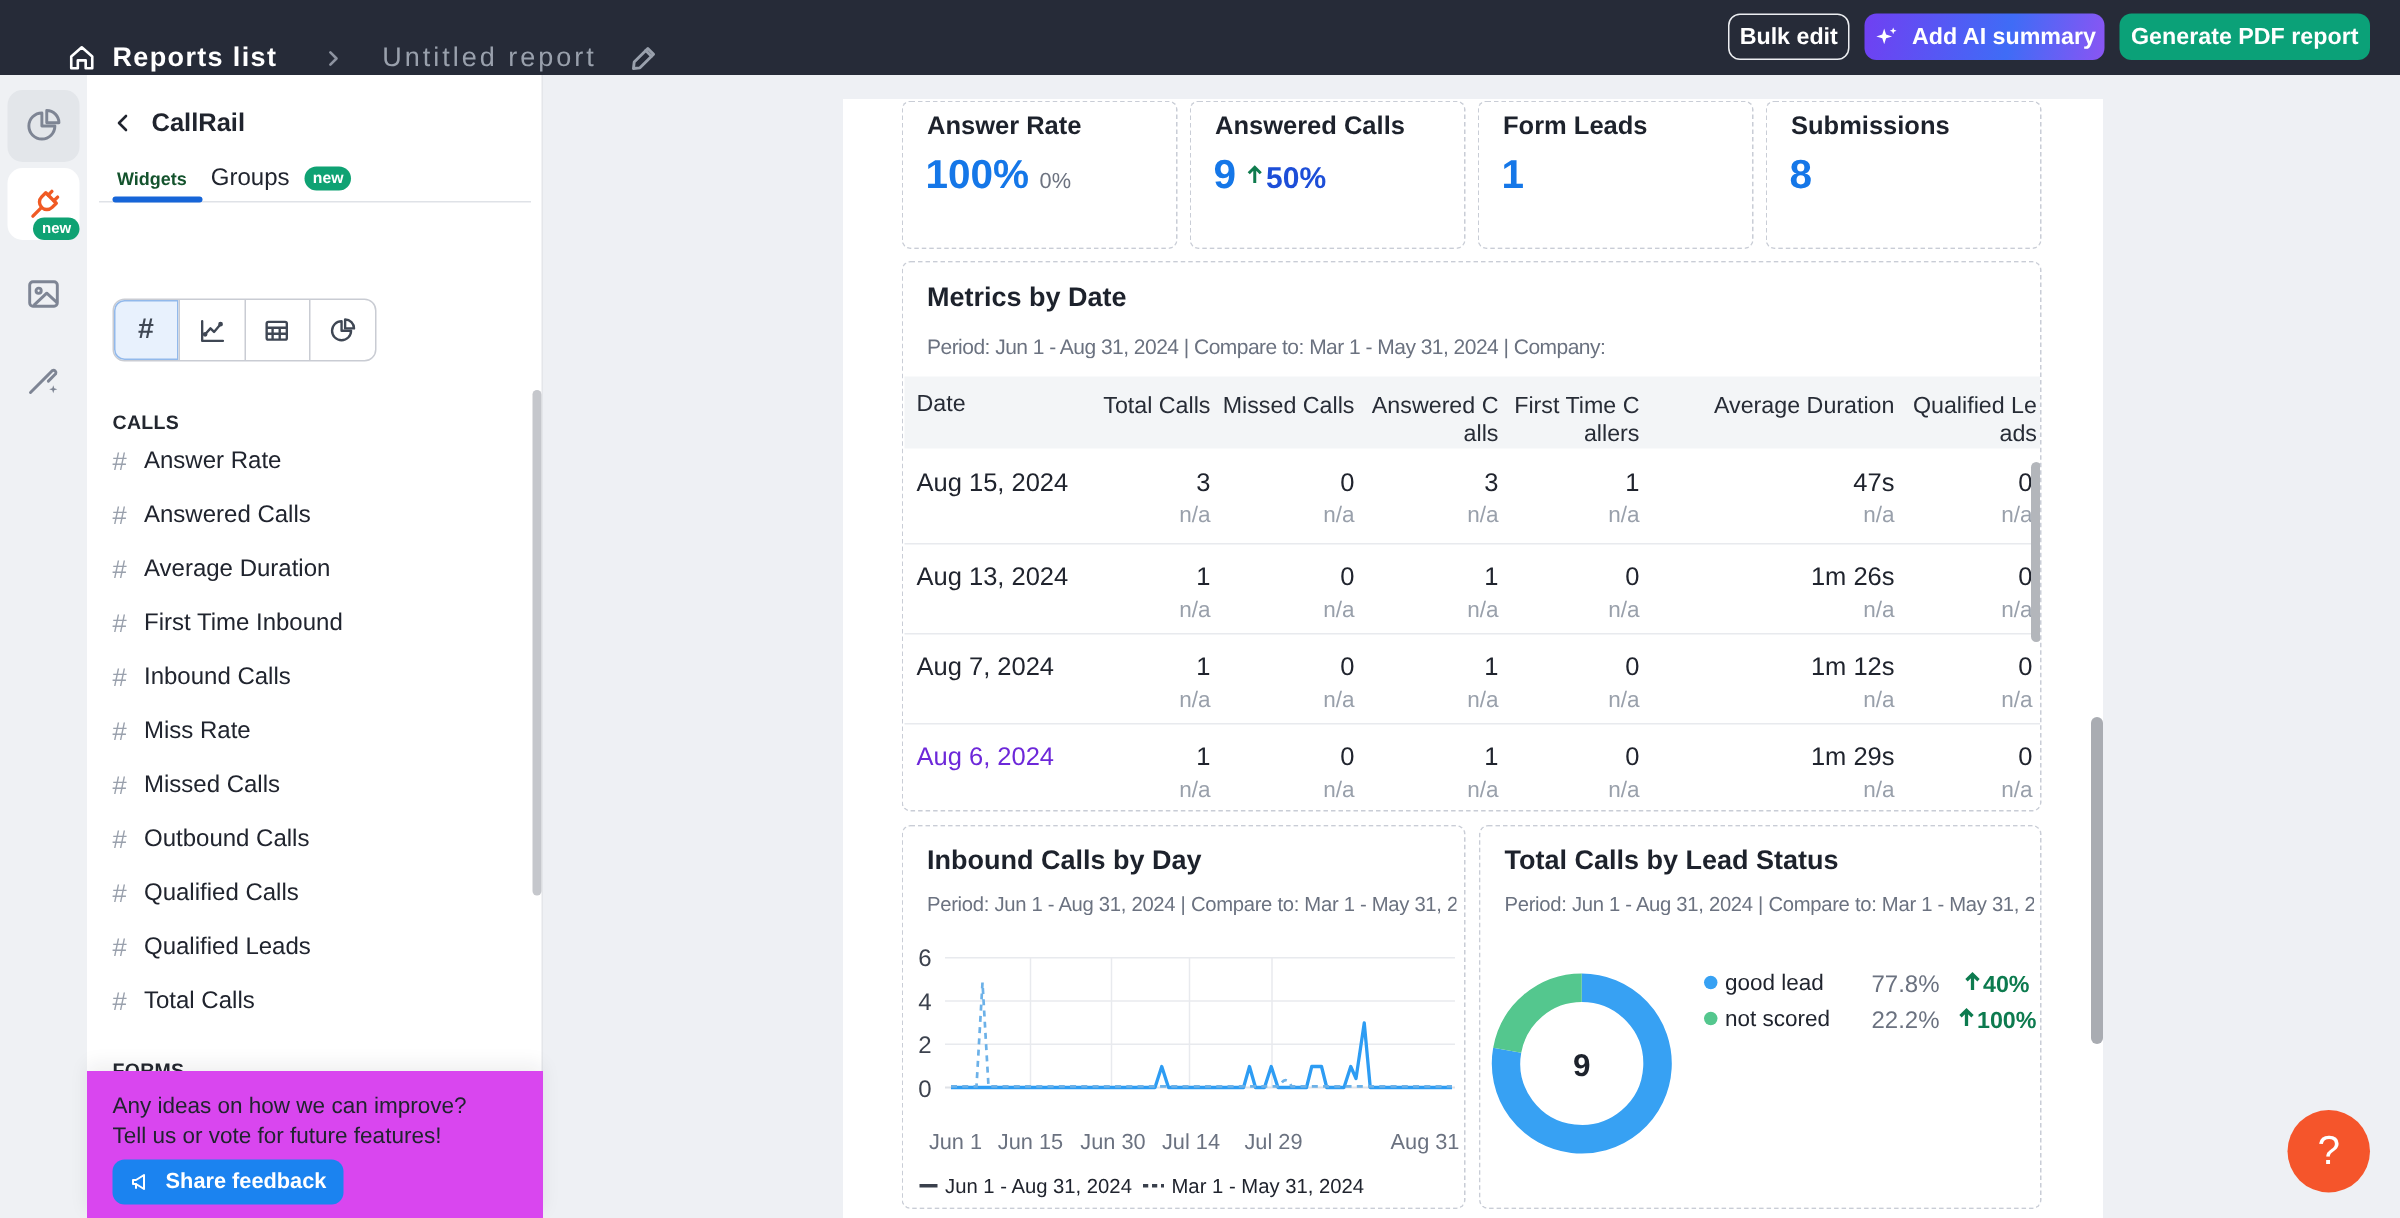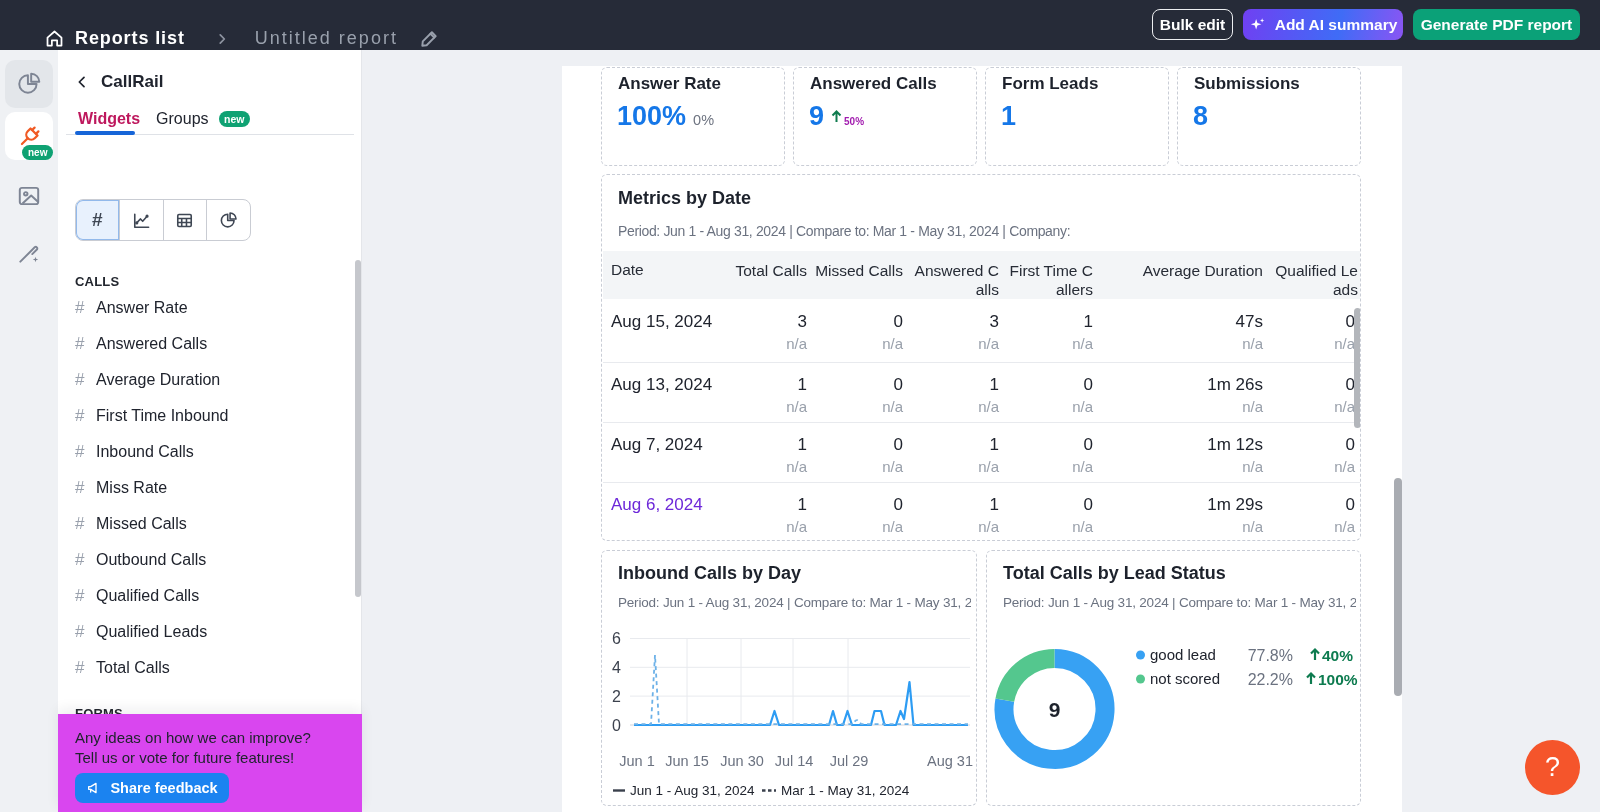--- a/index.html
+++ b/index.html
@@ -90,21 +90,21 @@
 <div id="panel">
 
   <div style="position:absolute; left:16px; top:22px; display:flex; align-items:center;">
     <svg width="16" height="16" viewBox="0 0 24 24" fill="none" stroke="#20242e" stroke-width="2.6" stroke-linecap="round" stroke-linejoin="round">
         <path d="M15 5 L8 12 L15 19"></path>
       </svg>
     <span style="font-size:17px; font-weight:700; color:#20242e; margin-left:11px;">CallRail</span>
   </div>
 
   <div style="position:absolute; left:20px; top:60px; display:flex; align-items:center;">
-    <span style="font-size:16px; font-weight:700; color:#be185d;">Widgets</span>
+    <span style="font-size:12px; font-weight:700; color:#14532d;">Widgets</span>
     <span style="font-size:16px; font-weight:500; color:#20242e; margin-left:16px;">Groups</span>
     <div style="background:#0fa273; color:#fff; font-size:10.5px; font-weight:700; padding:2px 5.5px; border-radius:9px; margin-left:10px;">new</div>
   </div>
   <div style="position:absolute; left:8px; top:83.5px; width:288px; height:1px; background:#dfe2e7;"></div>
   <div style="position:absolute; left:17px; top:81px; width:60px; height:4px; border-radius:2px; background:#1665d8;"></div>
 
 
   <div style="position:absolute; left:17px; top:149px; width:176px; height:42px; border:1px solid #c9ccd3; border-radius:8px; display:flex; background:#fff;">
     <div style="flex:1; border-radius:7px 0 0 7px; background:#e8f1fd; box-shadow:inset 0 0 0 1px #92b9eb; display:flex; align-items:center; justify-content:center; font-size:19px; font-weight:700; color:#3f4754;">#</div>
     <div style="flex:1; border-right:1px solid #c9ccd3; border-left:1px solid #c9ccd3; display:flex; align-items:center; justify-content:center;">
@@ -201,21 +201,21 @@
       <span style="font-size:14.5px; font-weight:500; color:#6d7380; margin-left:7px;">0%</span>
     </div>
   </div>
   <div class="dashed" style="left:231px; top:1px; width:184px; height:99px;">
     <div class="cardtitle" style="position:absolute; left:16px; top:6px; font-size:17px;">Answered Calls</div>
     <div style="position:absolute; left:15px; top:33px; display:flex; align-items:baseline;">
       <span style="font-size:27px; font-weight:700; color:#1577e8;">9</span>
       <svg width="11" height="13" viewBox="0 0 11 13" style="margin-left:7px; align-self:center;">
           <path d="M5.5 12 V2 M1.5 5.5 L5.5 1.5 L9.5 5.5" stroke="#0f7b4e" stroke-width="2" fill="none"></path>
         </svg>
-        <span style="font-size:10px; font-weight:600; color:#a21caf; margin-left:2px;">50%</span>
+        <span style="font-size:20px; font-weight:600; color:#1d4ed8; margin-left:2px;">50%</span>
     </div>
   </div>
   <div class="dashed" style="left:423px; top:1px; width:184px; height:99px;">
     <div class="cardtitle" style="position:absolute; left:16px; top:6px; font-size:17px;">Form Leads</div>
     <div style="position:absolute; left:15px; top:33px; font-size:27px; font-weight:700; color:#1577e8;">1</div>
   </div>
   <div class="dashed" style="left:615px; top:1px; width:184px; height:99px;">
     <div class="cardtitle" style="position:absolute; left:16px; top:6px; font-size:17px;">Submissions</div>
     <div style="position:absolute; left:15px; top:33px; font-size:27px; font-weight:700; color:#1577e8;">8</div>
   </div>

